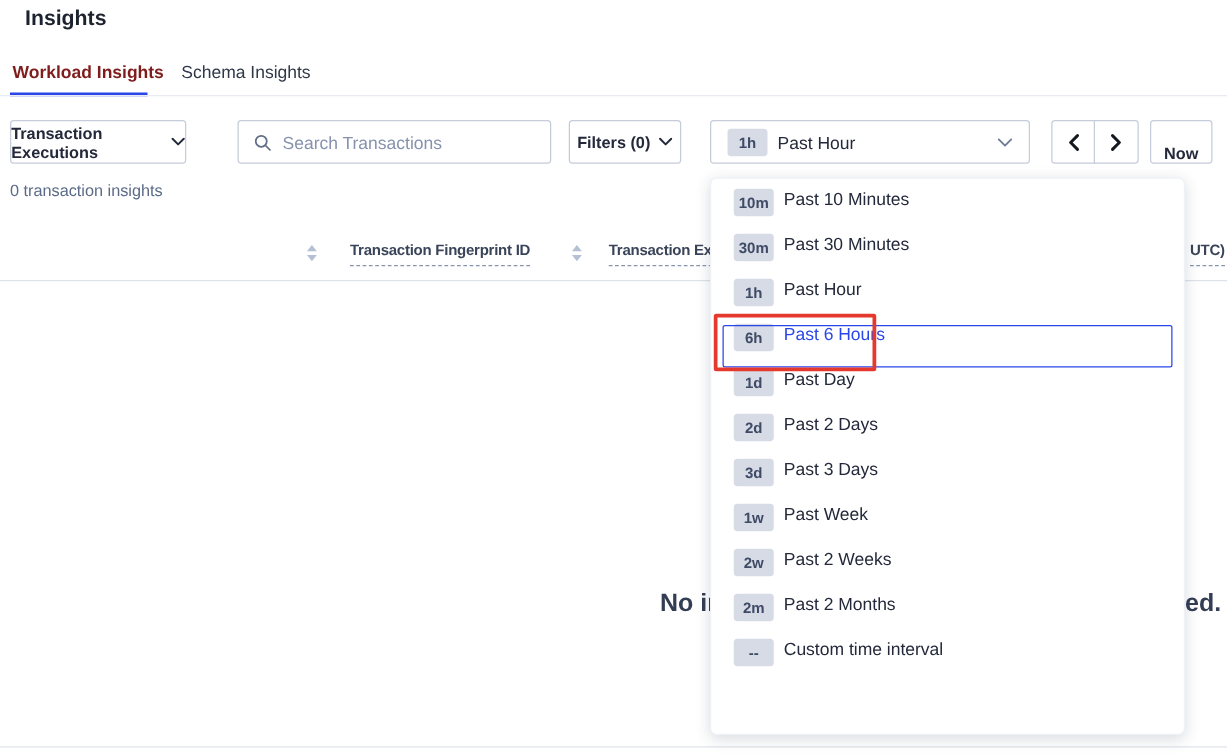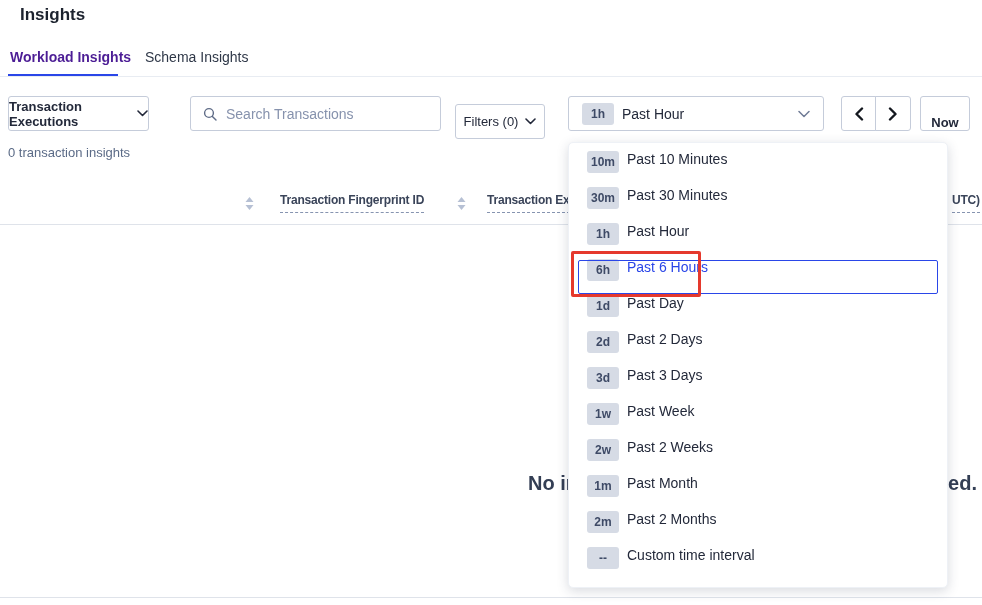--- a/index.html
+++ b/index.html
@@ -8,21 +8,21 @@
   .screen {
     position:relative; width:982px; height:605px;
     background:#fff; overflow:hidden;
   }
   
   .page-title {
     position:absolute; left:20px; top:5px;
     font-size:17px; font-weight:bold; color:#1c222e;
   }
   .tab { position:absolute; top:49px; font-size:14px; cursor:pointer; }
-  .tab.active { left:10px; color:#4c1d95; font-weight:bold; }
+  .tab.active { left:10px; color:#7f1d1d; font-weight:bold; }
   .tab.inactive { left:145px; color:#2f3848; font-weight:normal; }
   .tab-underline {
     position:absolute; left:8px; top:74px; width:110px; height:3px;
     background:#2a46e8;
   }
   .tab-divider {
     position:absolute; left:0; top:76px; width:982px; height:1px;
     background:#e8ecf2;
   }
   
@@ -33,21 +33,21 @@
     font-size:13px; color:#23293a; cursor:pointer;
   }
   .ctl-type { left:8px; width:141px; justify-content:center; gap:9px; font-weight:bold; }
   .ctl-search { left:190px; width:251px; padding:0 12px; gap:9px; cursor:text; }
   .ctl-search input {
     border:none; outline:none; flex:1; font-size:14px;
     font-family:"Liberation Sans","DejaVu Sans",sans-serif; color:#23293a;
     background:transparent;
   }
   .ctl-search input::placeholder { color:#8692ad; }
-  .ctl-filters { left:455px; width:90px; justify-content:center; gap:7px; font-weight:normal;margin-top:8px; }
+  .ctl-filters { left:455px; width:90px; justify-content:center; gap:7px; font-weight:bold; }
   .ctl-time { left:568px; width:256px; padding:0 13px; gap:8px; font-size:14px; }
   .ctl-time .chev { margin-left:auto; }
   .btn-prev { left:841px; width:36px; justify-content:center; border-radius:3px 0 0 3px; }
   .btn-next { left:876px; width:36px; justify-content:center; border-radius:0 3px 3px 0; margin-left:-1px; }
   .btn-now { left:920px; width:50px; justify-content:center; font-weight:bold;align-items:flex-end; }
   .badge {
     background:#d6dbe5; color:#3e4a66; font-weight:bold; font-size:12px;
     border-radius:3px; width:32px; height:22px;
     display:flex; align-items:center; justify-content:center; flex:none;
   }
@@ -233,24 +233,20 @@
     </div>
     <div class="dd-row">
       <span class="badge">1w</span>
       <span class="dd-label">Past Week</span>
     </div>
     <div class="dd-row">
       <span class="badge">2w</span>
       <span class="dd-label">Past 2 Weeks</span>
     </div>
     <div class="dd-row">
-      <span class="badge">1m</span>
-      <span class="dd-label">Past Month</span>
-    </div>
-    <div class="dd-row">
       <span class="badge">2m</span>
       <span class="dd-label">Past 2 Months</span>
     </div>
     <div class="dd-row">
       <span class="badge">--</span>
       <span class="dd-label">Custom time interval</span>
     </div>
   </div>
 
   <div class="annotation-box"></div>

